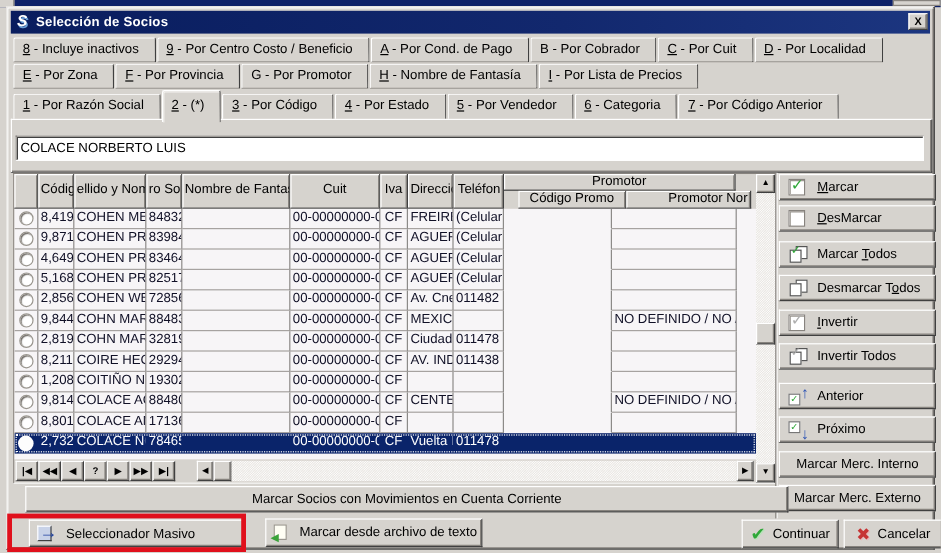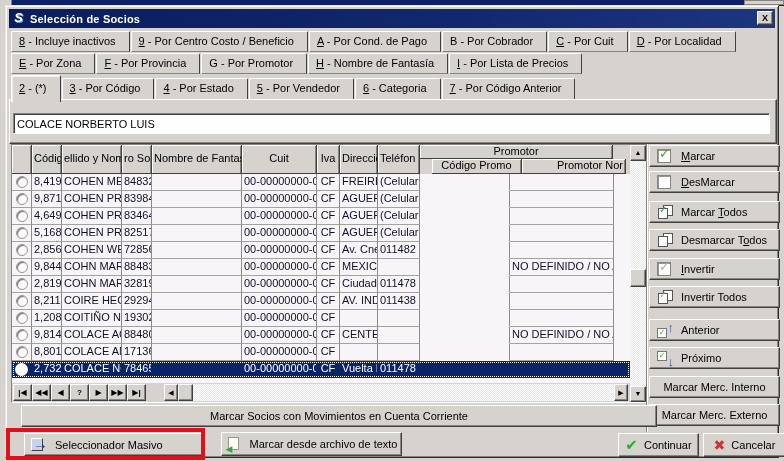--- a/index.html
+++ b/index.html
@@ -78,21 +78,21 @@
 
   
   .grid {
     left:5px; top:138px; width:636px; height:259px;
     border:1px solid; border-color:#87837e #fff #fff #87837e;
     background:#d6d3ce;
   }
   .gh { position:absolute; top:0; height:29px; background:#d6d3ce;
     border-right:1px solid #404040; border-bottom:1px solid #404040;
     box-shadow:inset 1px 1px 0 #fff, inset -1px 0 0 #87837e;
-    padding:0 2px; line-height:27px; white-space:nowrap; overflow:hidden; }
+    padding:0 2px; line-height:27px; white-space:nowrap; overflow:hidden;text-align:right; }
   .gh.small { height:15px; line-height:13px;margin-left:12px; }
   .gh.group { height:14px; line-height:12px; text-align:center; }
   .gh.center { text-align:center; }
   .gh.right { text-align:right; }
 
   .grid-body { position:absolute; left:0; top:29px; width:618px; height:209px; background:#f7f5f7; overflow:hidden; }
   .grow { position:relative; width:618px; height:17px; }
   .gcell { position:absolute; top:0; height:17px; line-height:15px; padding:0 2px;
     border-right:1px solid #8c8a88; border-bottom:1px solid #a6a2a0;
     white-space:nowrap; overflow:hidden; color:#101026; }
@@ -198,20 +198,21 @@
       <div class="tab"><u>D</u> - Por Localidad</div>
     </div>
   <div class="tab-row tab-row-2" style="top:47px;" id="tabrow1">
       <div class="tab"><u>E</u> - Por Zona</div>
       <div class="tab"><u>F</u> - Por Provincia</div>
       <div class="tab">G - Por Promotor</div>
       <div class="tab"><u>H</u> - Nombre de Fantasía</div>
       <div class="tab"><u>I</u> - Por Lista de Precios</div>
     </div>
   <div class="tab-row tab-row-3" style="top:72px;" id="tabrow2">
+      <div class="tab"><u>1</u> - Por Razón Social</div>
       <div class="tab active"><u>2</u> - (*)</div>
       <div class="tab"><u>3</u> - Por Código</div>
       <div class="tab"><u>4</u> - Por Estado</div>
       <div class="tab"><u>5</u> - Por Vendedor</div>
       <div class="tab"><u>6</u> - Categoria</div>
       <div class="tab"><u>7</u> - Por Código Anterior</div>
     </div>
 
   <div class="abs panel"></div>
   <input class="abs filter-input" id="filterInput" value="COLACE NORBERTO LUIS" style="">

